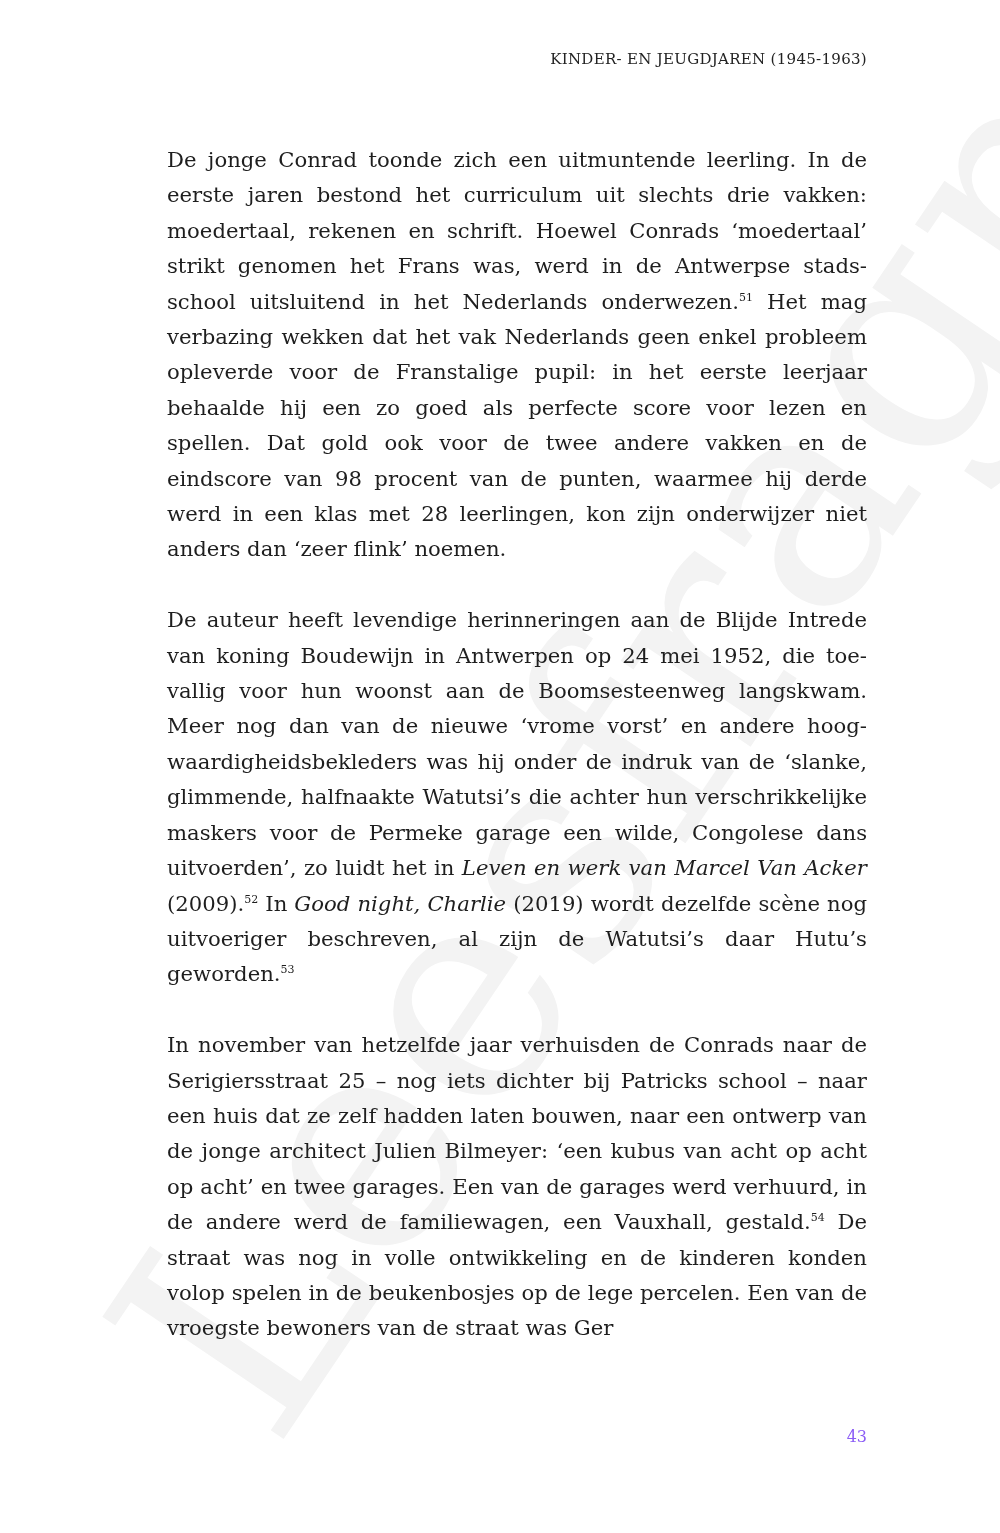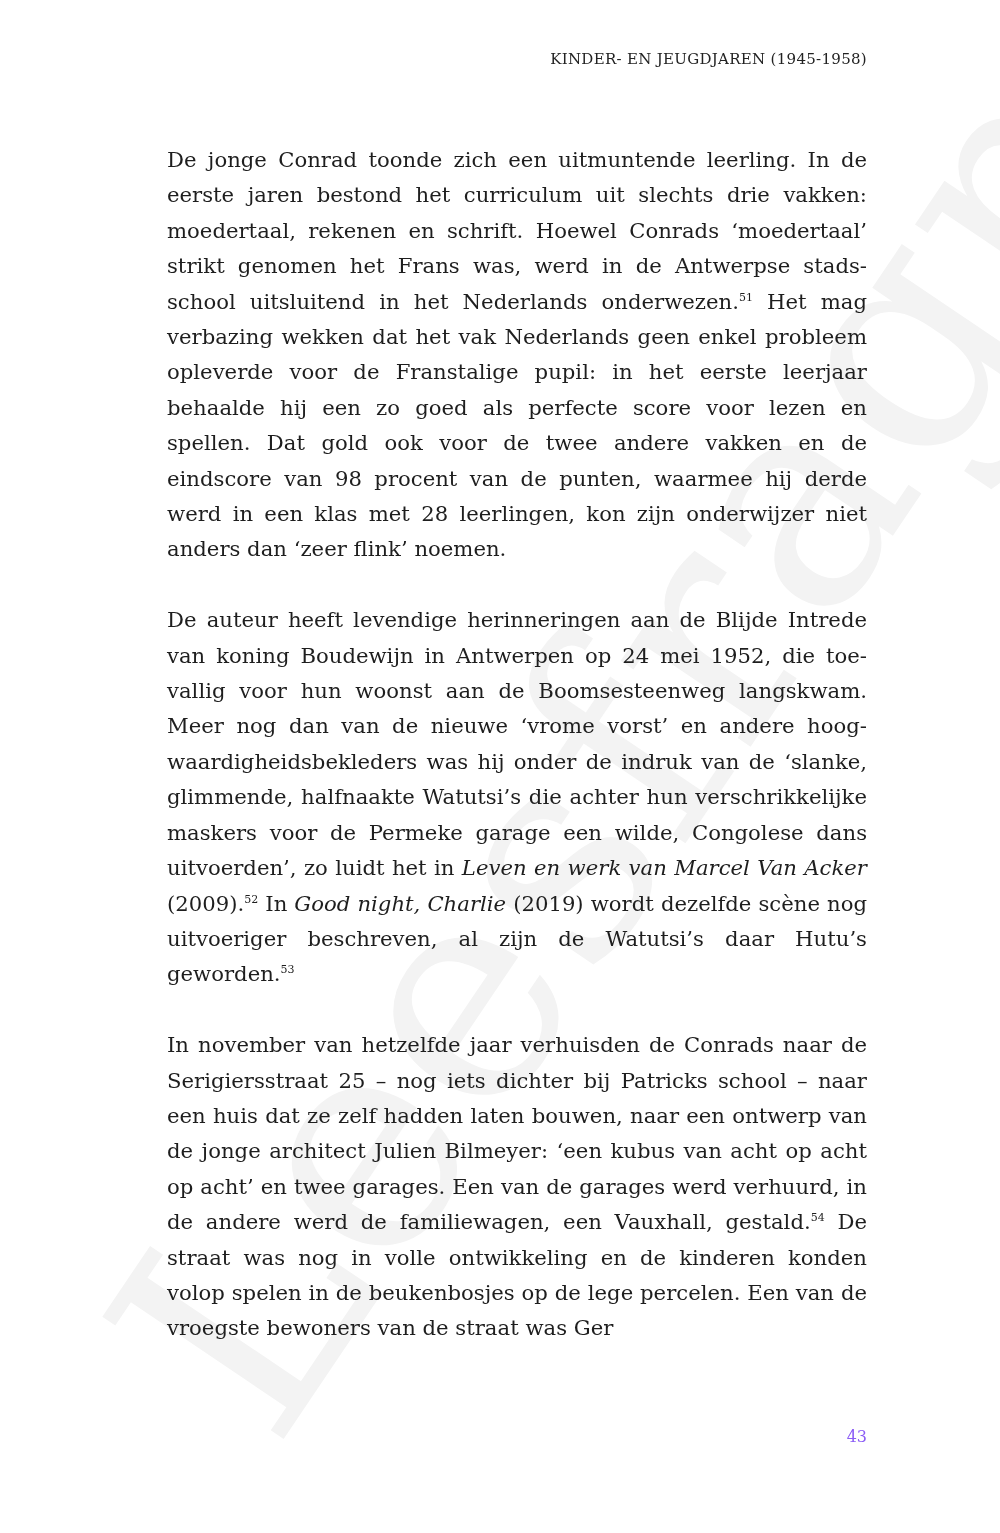--- a/index.html
+++ b/index.html
@@ -72,21 +72,21 @@
       font-size: 16px;
       color: #8b5cf6;
       z-index: 1;
     }
   </style>
 </head>
 <body>
 
 <div class="watermark">Leesfragment</div>
 
-<div class="running-header">KINDER- EN JEUGDJAREN (1945-1958)</div>
+<div class="running-header">KINDER- EN JEUGDJAREN (1945-1963)</div>
 
 <div class="text-block">
   <p class="para"><span>De jonge Conrad toonde zich een uitmuntende leerling. In de eerste jaren bestond het curriculum uit slechts drie vakken: moedertaal, rekenen en schrift. Hoewel Conrads ‘moedertaal’ strikt genomen het Frans was, werd in de Antwerpse stads­school uitsluitend in het Nederlands onderwezen.</span><sup>51</sup><span> Het mag verbazing wekken dat het vak Nederlands geen enkel pro­bleem opleverde voor de Franstalige pupil: in het eerste leer­jaar behaalde hij een zo goed als perfecte score voor lezen en spellen. Dat gold ook voor de twee andere vakken en de eindscore van 98 procent van de punten, waarmee hij derde werd in een klas met 28 leerlingen, kon zijn onderwijzer niet anders dan ‘zeer flink’ noemen.</span></p>
   <p class="para"><span>De auteur heeft levendige herinneringen aan de Blijde Intrede van koning Boudewijn in Antwerpen op 24 mei 1952, die toe­vallig voor hun woonst aan de Boomsesteenweg langskwam. Meer nog dan van de nieuwe ‘vrome vorst’ en andere hoog­waardigheidsbekleders was hij onder de indruk van de ‘slan­ke, glimmende, halfnaakte Watutsi’s die achter hun verschrik­kelijke maskers voor de Permeke garage een wilde, Congolese dans uitvoerden’, zo luidt het in </span><em>Leven en werk van Marcel Van Acker</em><span> (2009).</span><sup>52</sup><span> In </span><em>Good night, Charlie</em><span> (2019) wordt dezelf­de scène nog uitvoeriger beschreven, al zijn de Watutsi’s daar Hutu’s geworden.</span><sup>53</sup></p>
   <p class="para"><span>In november van hetzelfde jaar verhuisden de Conrads naar de Serigiersstraat 25 – nog iets dichter bij Patricks school – naar een huis dat ze zelf hadden laten bouwen, naar een ontwerp van de jonge architect Julien Bilmeyer: ‘een kubus van acht op acht op acht’ en twee garages. Een van de garages werd verhuurd, in de andere werd de familiewagen, een Vauxhall, gestald.</span><sup>54</sup><span> De straat was nog in volle ontwikkeling en de kin­deren konden volop spelen in de beukenbosjes op de lege per­celen. Een van de vroegste bewoners van de straat was Ger</span></p>
 </div>
 
 <div class="page-number">43</div>
 
 </body></html>

